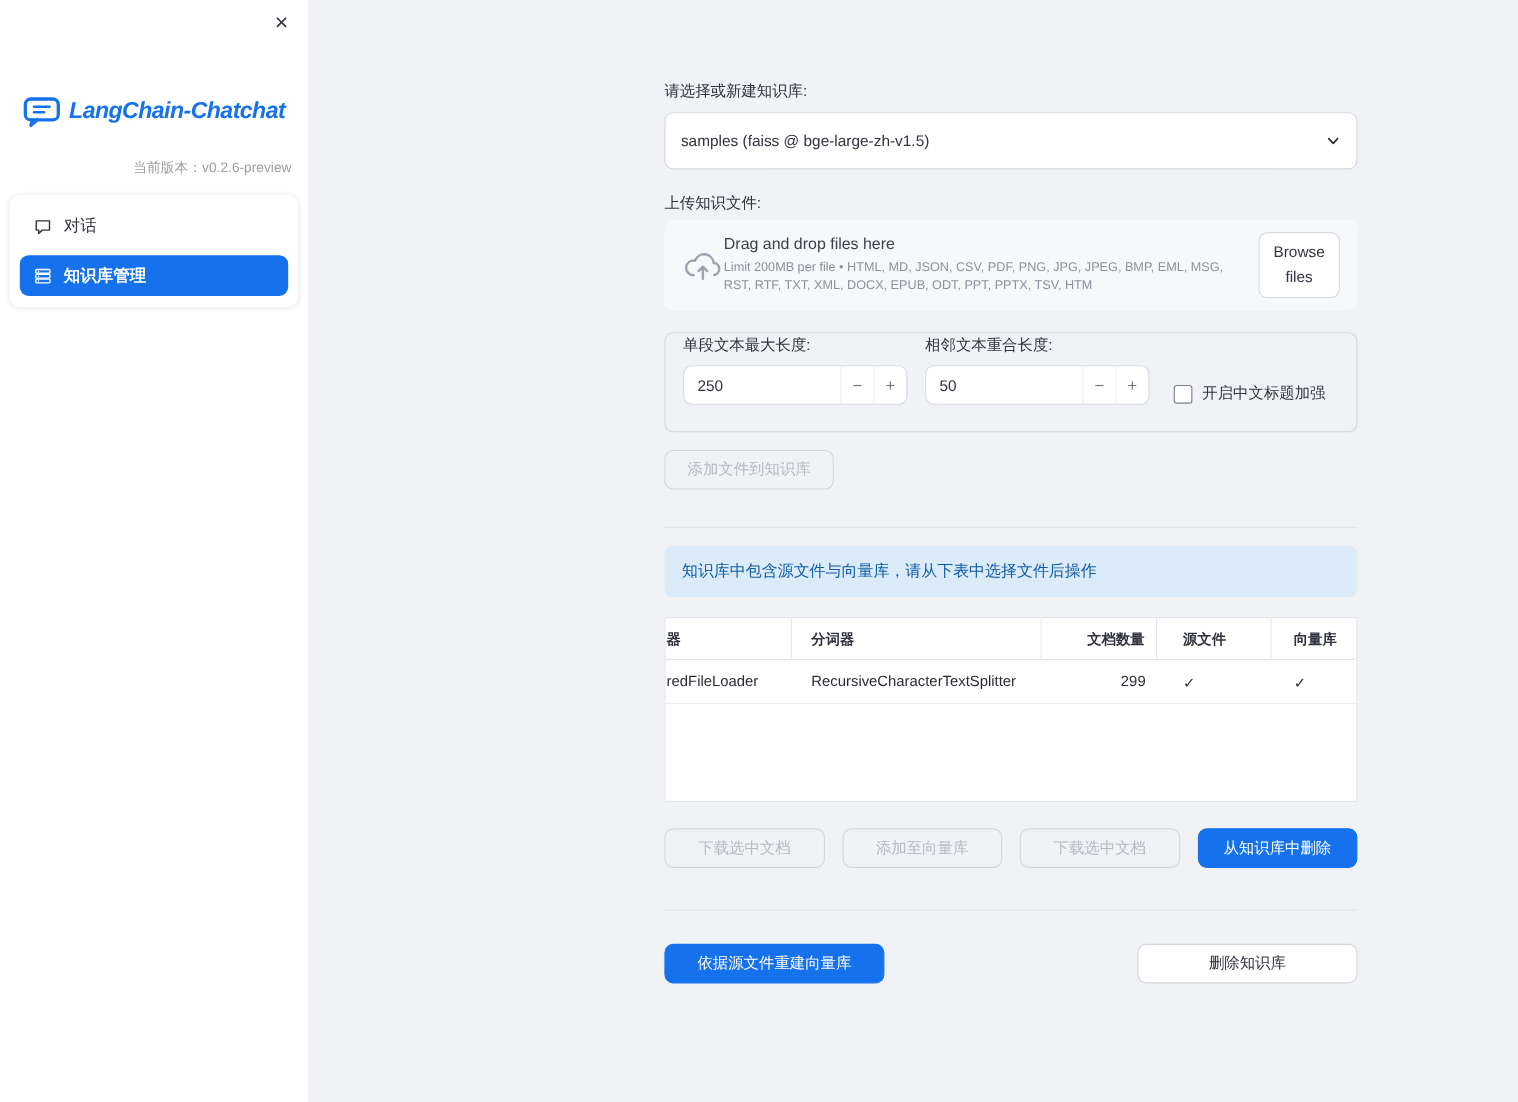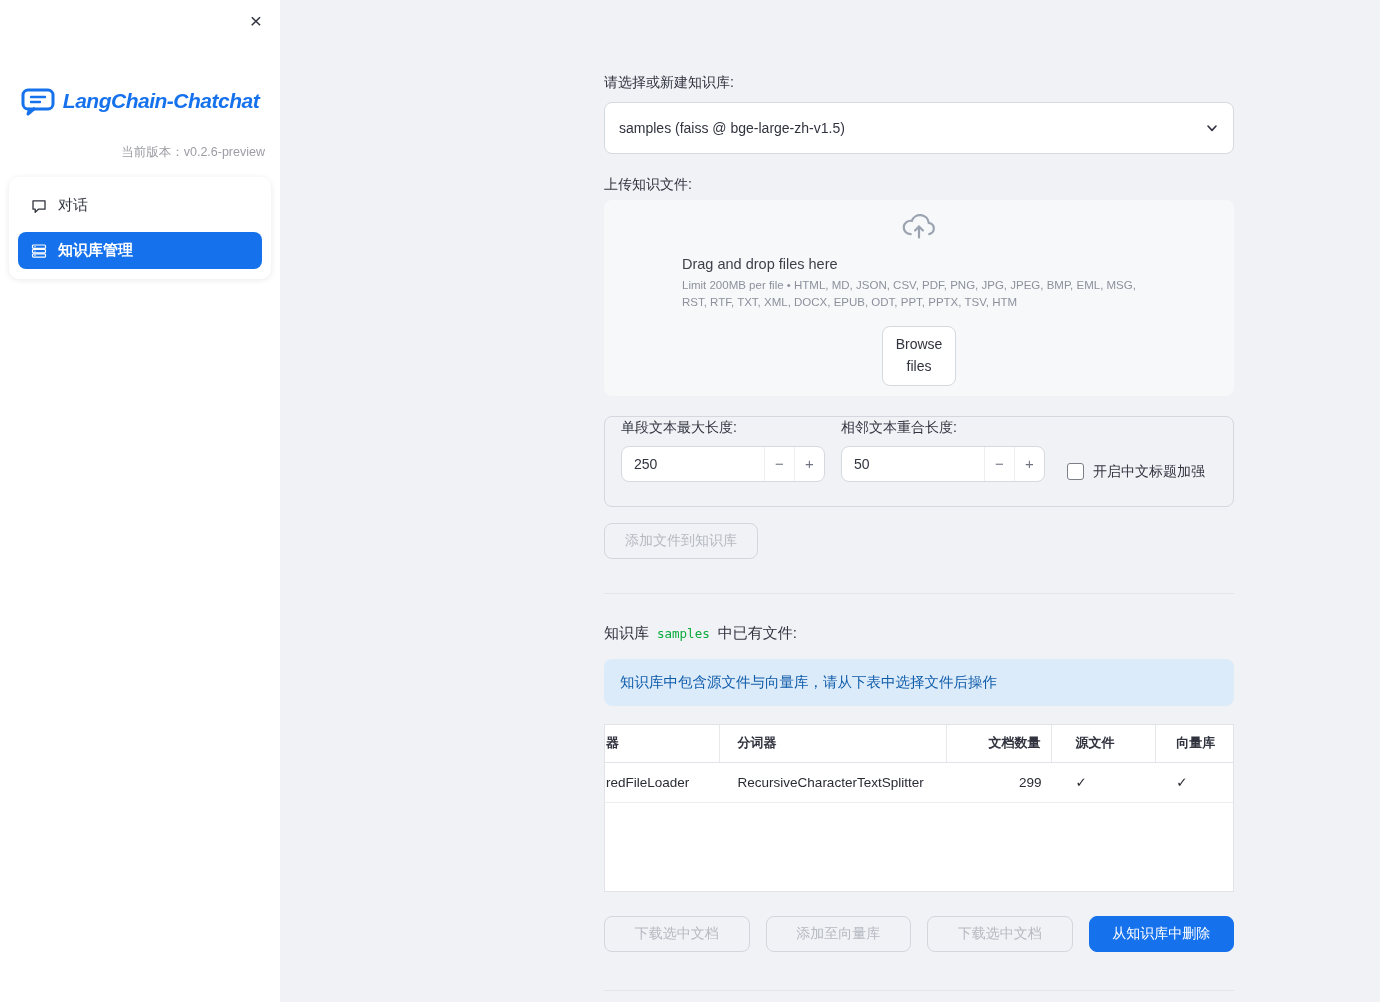--- a/index.html
+++ b/index.html
@@ -58,21 +58,21 @@
   .select-box {
     margin-top:10px; height:52px; background:#fff;
     border:1px solid #d5d9e0; border-radius:8px;
     display:flex; align-items:center; justify-content:space-between;
     padding:0 14px; cursor:pointer;
   }
   .select-box .chev { display:flex; color:#31333f; }
   .upload-label { margin-top:22px; }
   .uploader {
     margin-top:6px; min-height:82px; background:#f7f8fa; border-radius:8px;
-    display:flex; align-items:center; padding:10px 16px; gap:16px;flex-direction:column;
+    display:flex; align-items:center; padding:10px 16px; 
   }
   .cloud { color:#9aa3af; display:flex; flex:0 0 auto; }
   .up-texts { flex:1; }
   .up-title { font-size:14.5px; color:#3c3f48; }
   .up-limit { margin-top:5px; font-size:11.5px; line-height:1.45; color:#8c919c; max-width:474px; }
   .browse-btn {
     flex:0 0 auto; width:74px; background:#fff; border:1px solid #d5d9e0;
     border-radius:8px; font-size:14px; color:#31333f; text-align:center;
     padding:7px 8px; line-height:1.55; cursor:pointer;
   }
@@ -241,25 +241,20 @@
           <span class="checkbox"></span>
           <span class="field-label">开启中文标题加强</span>
         </div>
       </div>
     </div>
 
     <button class="btn disabled add-files-btn">添加文件到知识库</button>
 
     <hr class="divider">
 
-    <div class="kb-line">
-      <span>知识库</span>
-      <span class="kb-code">samples</span>
-      <span>中已有文件:</span>
-    </div>
 
     <div class="info-box">知识库中包含源文件与向量库，请从下表中选择文件后操作</div>
 
     <div class="kb-table">
       <div class="t-header">
         <div class="t-cell c1">器</div>
         <div class="t-cell c2">分词器</div>
         <div class="t-cell c3">文档数量</div>
         <div class="t-cell c4">源文件</div>
         <div class="t-cell c5">向量库</div>

